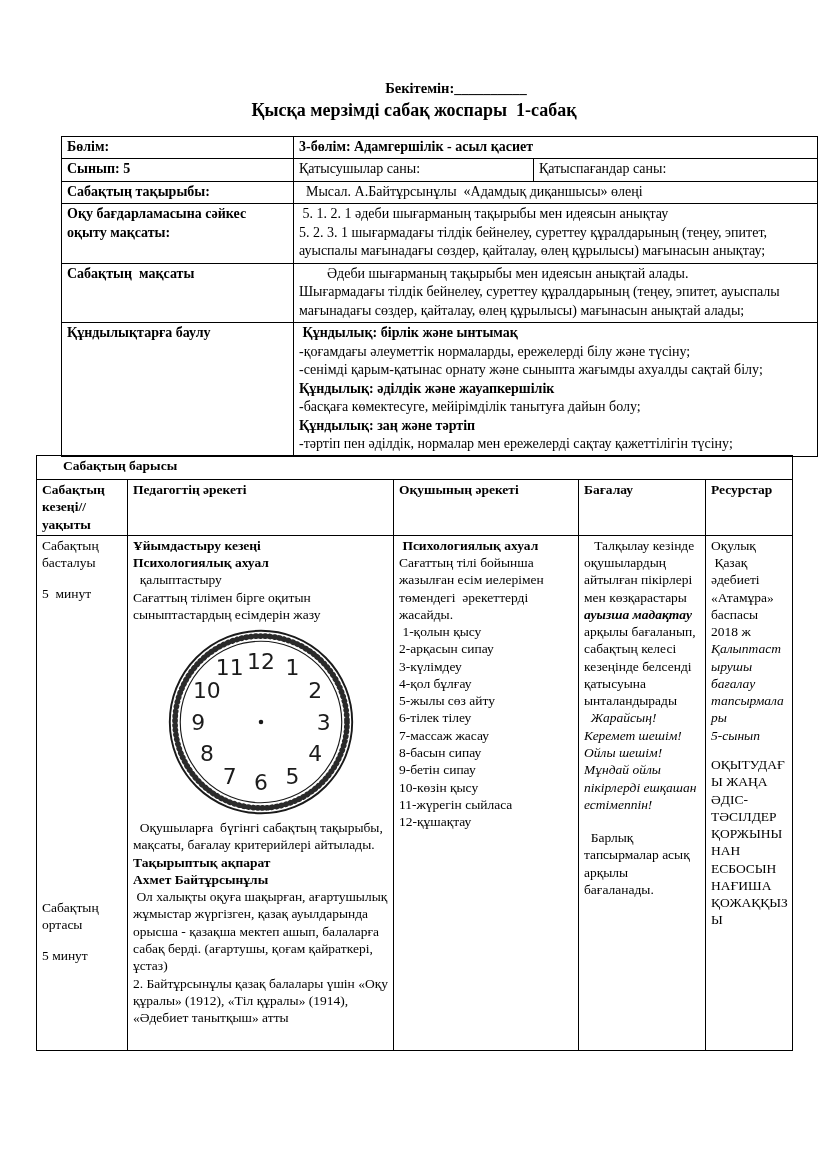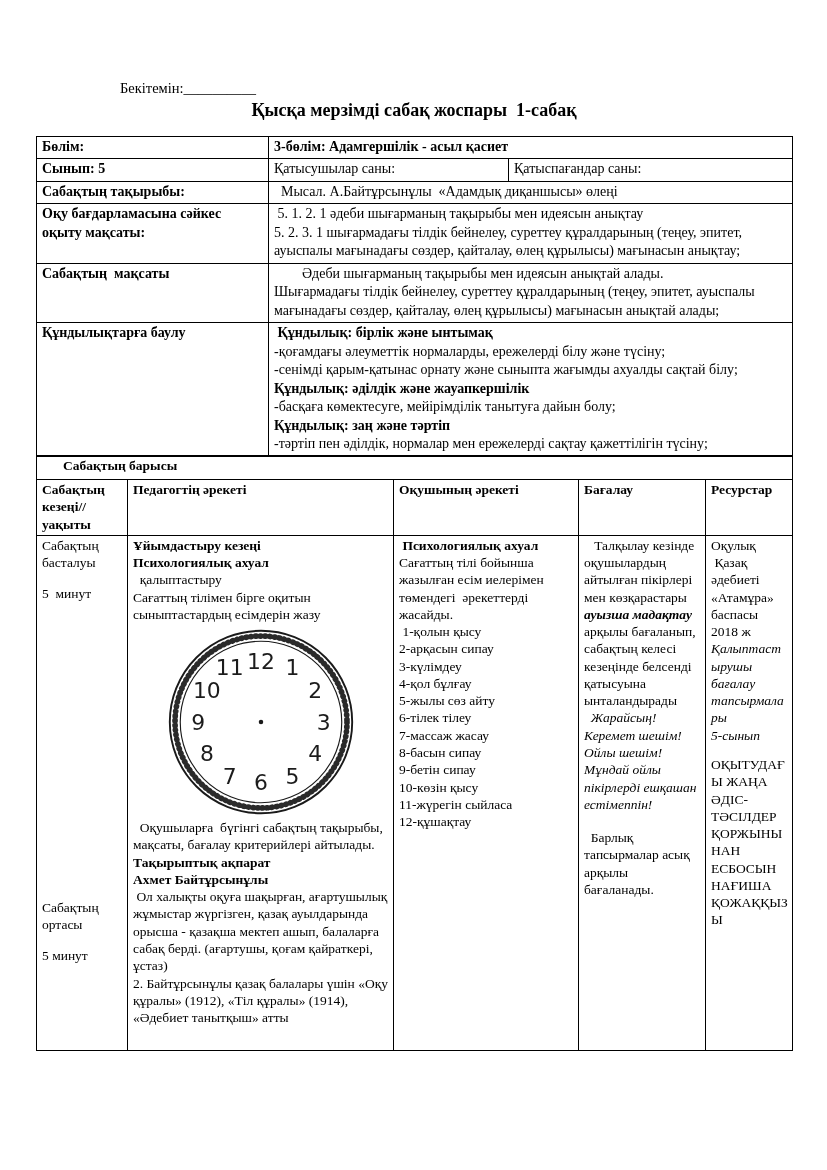--- a/index.html
+++ b/index.html
@@ -5,25 +5,25 @@
   html,body{margin:0;padding:0;background:#ffffff;}
   .page{
     position:relative;
     width:827px;height:1170px;
     background:#ffffff;
     box-sizing:border-box;
     padding:80px 35px 0 36px;
     font-family:"Liberation Serif", serif;
     color:#000;
   }
-  .approval{font-weight:normal;font-size:14.5px;margin-left:84px;white-space:pre-wrap;}
+  .approval{font-weight:bold;font-size:14.5px;margin-left:84px;white-space:pre-wrap;text-align:center;}
   .doc-title{font-weight:bold;font-size:18px;text-align:center;margin-top:3px;white-space:pre-wrap;}
 
   table{border-collapse:collapse;table-layout:fixed;width:756px;}
-  .info-table{margin-top:15px;}
+  .info-table{margin-top:15px;margin-left:25px;}
   .flow-table{margin-top:-1.5px;}
   td{
     border:1.5px solid #000;
     vertical-align:top;
     padding:1px 4px 2px 5px;
     font-size:14px;
     line-height:1.32;
     overflow:hidden;
   }
   .flow-table td{font-size:13.5px;line-height:1.28;}

